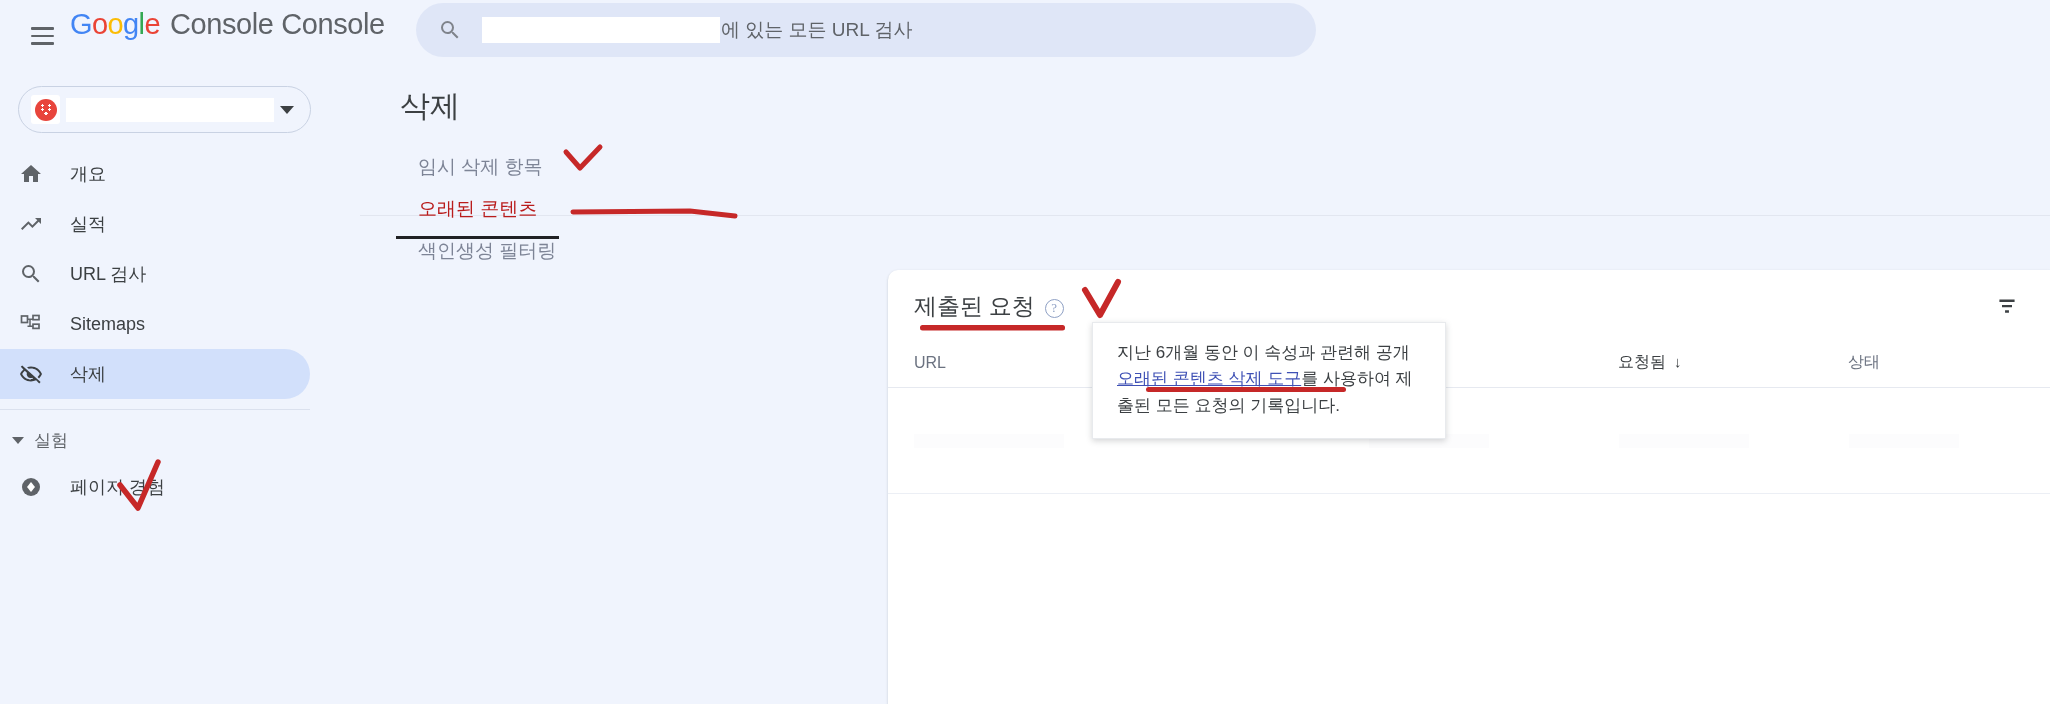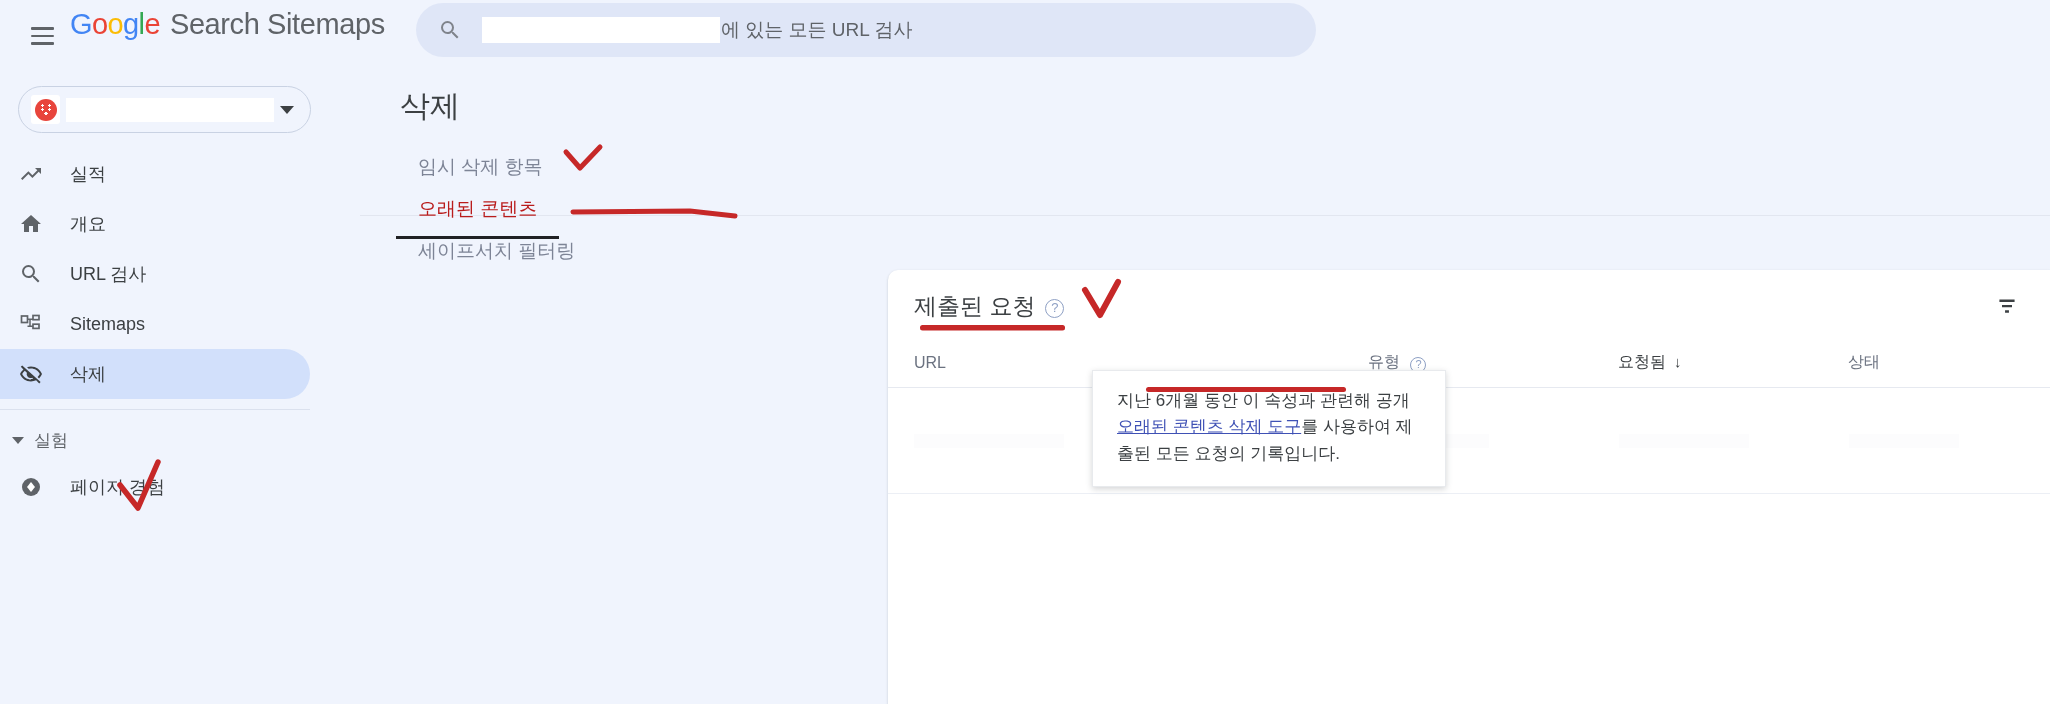--- a/index.html
+++ b/index.html
@@ -154,21 +154,21 @@
   .card {
     position: absolute; left: 528px; top: 198px;
     width: 1162px; height: 434px;
     background: #ffffff;
     border-top-left-radius: 10px;
     box-shadow: 0 1px 3px rgba(60,64,67,.14), 0 1px 2px rgba(60,64,67,.10);
     overflow: hidden;
   }
   .card-head {
     position: relative; height: 72px;
-    display: flex; align-items: center; padding: 0 30px 0 26px;
+    display: flex; align-items: center; padding: 0 30px 0 26px; font-family: Liberation Serif, serif;
   }
   .card-title {
     font-size: 23px; color: #3c4043; position: relative; white-space: nowrap;
   }
   .help-ico {
     width: 19px; height: 19px; margin-left: 10px;
     border: 1.6px solid #8ea0c4; border-radius: 50%;
     color: #8ea0c4; font-size: 13px; line-height: 16px; text-align: center;
     display: inline-block; cursor: pointer; position: relative; top: 2px;
   }
@@ -192,38 +192,37 @@
   
   .tooltip {
     position: absolute; left: 1092px; top: 322px;
     width: 354px;
     background: #ffffff;
     border: 1px solid #e8eaed;
     box-shadow: 0 2px 6px rgba(60,64,67,.22);
     padding: 17px 22px 19px 24px;
     font-size: 17px; line-height: 1.55; color: #3c4043;
     z-index: 40;
-    margin-top: 48px;
   }
   .tooltip a { color: #3f51b5; text-decoration: underline; }
 
   .full { position:absolute; left:0; top:0; width:2050px; height:704px; pointer-events:none; z-index:70; }
 </style>
 </head>
 <body>
 
 <div class="topbar">
   <div class="hamburger">
     <span></span>
       <span></span>
       <span></span>
   </div>
   <div class="brand">
     <span class="g-logo"><span class="b">G</span><span class="r">o</span><span class="y">o</span><span class="b">g</span><span class="gr">l</span><span class="r">e</span></span>
-    <span class="sc">Search Sitemaps</span>
+    <span class="sc">Console Console</span>
   </div>
 
   <div class="searchbar">
     <svg class="mag" viewBox="0 0 24 24">
       <path fill="#5f6368" d="M15.5 14h-.79l-.28-.27A6.47 6.47 0 0 0 16 9.5 6.5 6.5 0 1 0 9.5 16c1.61 0 3.09-.59 4.23-1.57l.27.28v.79l5 4.99L20.49 19l-4.99-5zm-6 0C7.01 14 5 11.99 5 9.5S7.01 5 9.5 5 14 7.01 14 9.5 11.99 14 9.5 14z"></path>
     </svg>
     <span class="search-text">
       <span class="redact-pill"></span>
         <span>에 있는 모든 URL 검사</span>
     </span>
@@ -240,33 +239,33 @@
     </span>
     <span class="prop-redact"></span>
     <span class="prop-caret"></span>
   </div>
 
   <div class="nav">
 
     <div class="nav-item">
       <span class="ico">
         <svg width="24" height="24" viewBox="0 0 24 24">
+            <path fill="#5f6368" d="M10 20v-6h4v6h5v-8h3L12 3 2 12h3v8z"></path>
+          </svg>
+      </span>
+      <span class="lbl">개요</span>
+    </div>
+
+    <div class="nav-item">
+      <span class="ico">
+        <svg width="24" height="24" viewBox="0 0 24 24">
             <path fill="#5f6368" d="M16 6l2.29 2.29-4.88 4.88-4-4L2 16.59 3.41 18l6-6 4 4 6.3-6.29L22 12V6z"></path>
           </svg>
       </span>
       <span class="lbl">실적</span>
-    </div>
-
-    <div class="nav-item">
-      <span class="ico">
-        <svg width="24" height="24" viewBox="0 0 24 24">
-            <path fill="#5f6368" d="M10 20v-6h4v6h5v-8h3L12 3 2 12h3v8z"></path>
-          </svg>
-      </span>
-      <span class="lbl">개요</span>
     </div>
 
     <div class="nav-item">
       <span class="ico">
         <svg width="24" height="24" viewBox="0 0 24 24">
             <path fill="#5f6368" d="M15.5 14h-.79l-.28-.27A6.47 6.47 0 0 0 16 9.5 6.5 6.5 0 1 0 9.5 16c1.61 0 3.09-.59 4.23-1.57l.27.28v.79l5 4.99L20.49 19l-4.99-5zm-6 0C7.01 14 5 11.99 5 9.5S7.01 5 9.5 5 14 7.01 14 9.5 11.99 14 9.5 14z"></path>
           </svg>
       </span>
       <span class="lbl">URL 검사</span>
     </div>
@@ -321,21 +320,21 @@
 
   <div class="tabs-wrap">
     <div class="tabs">
       <div class="tab">
         <span>임시 삭제 항목</span>
       </div>
       <div class="tab active">
         <span>오래된 콘텐츠</span>
       </div>
       <div class="tab">
-        <span>세이프서치 필터링</span>
+        <span>색인생성 필터링</span>
       </div>
     </div>
   </div>
 
   <div class="card">
     <div class="card-head">
       <span class="card-title">제출된 요청</span>
       <span class="help-ico">?</span>
       <span class="spacer"></span>
       <svg class="filter-ico" viewBox="0 0 24 24">

